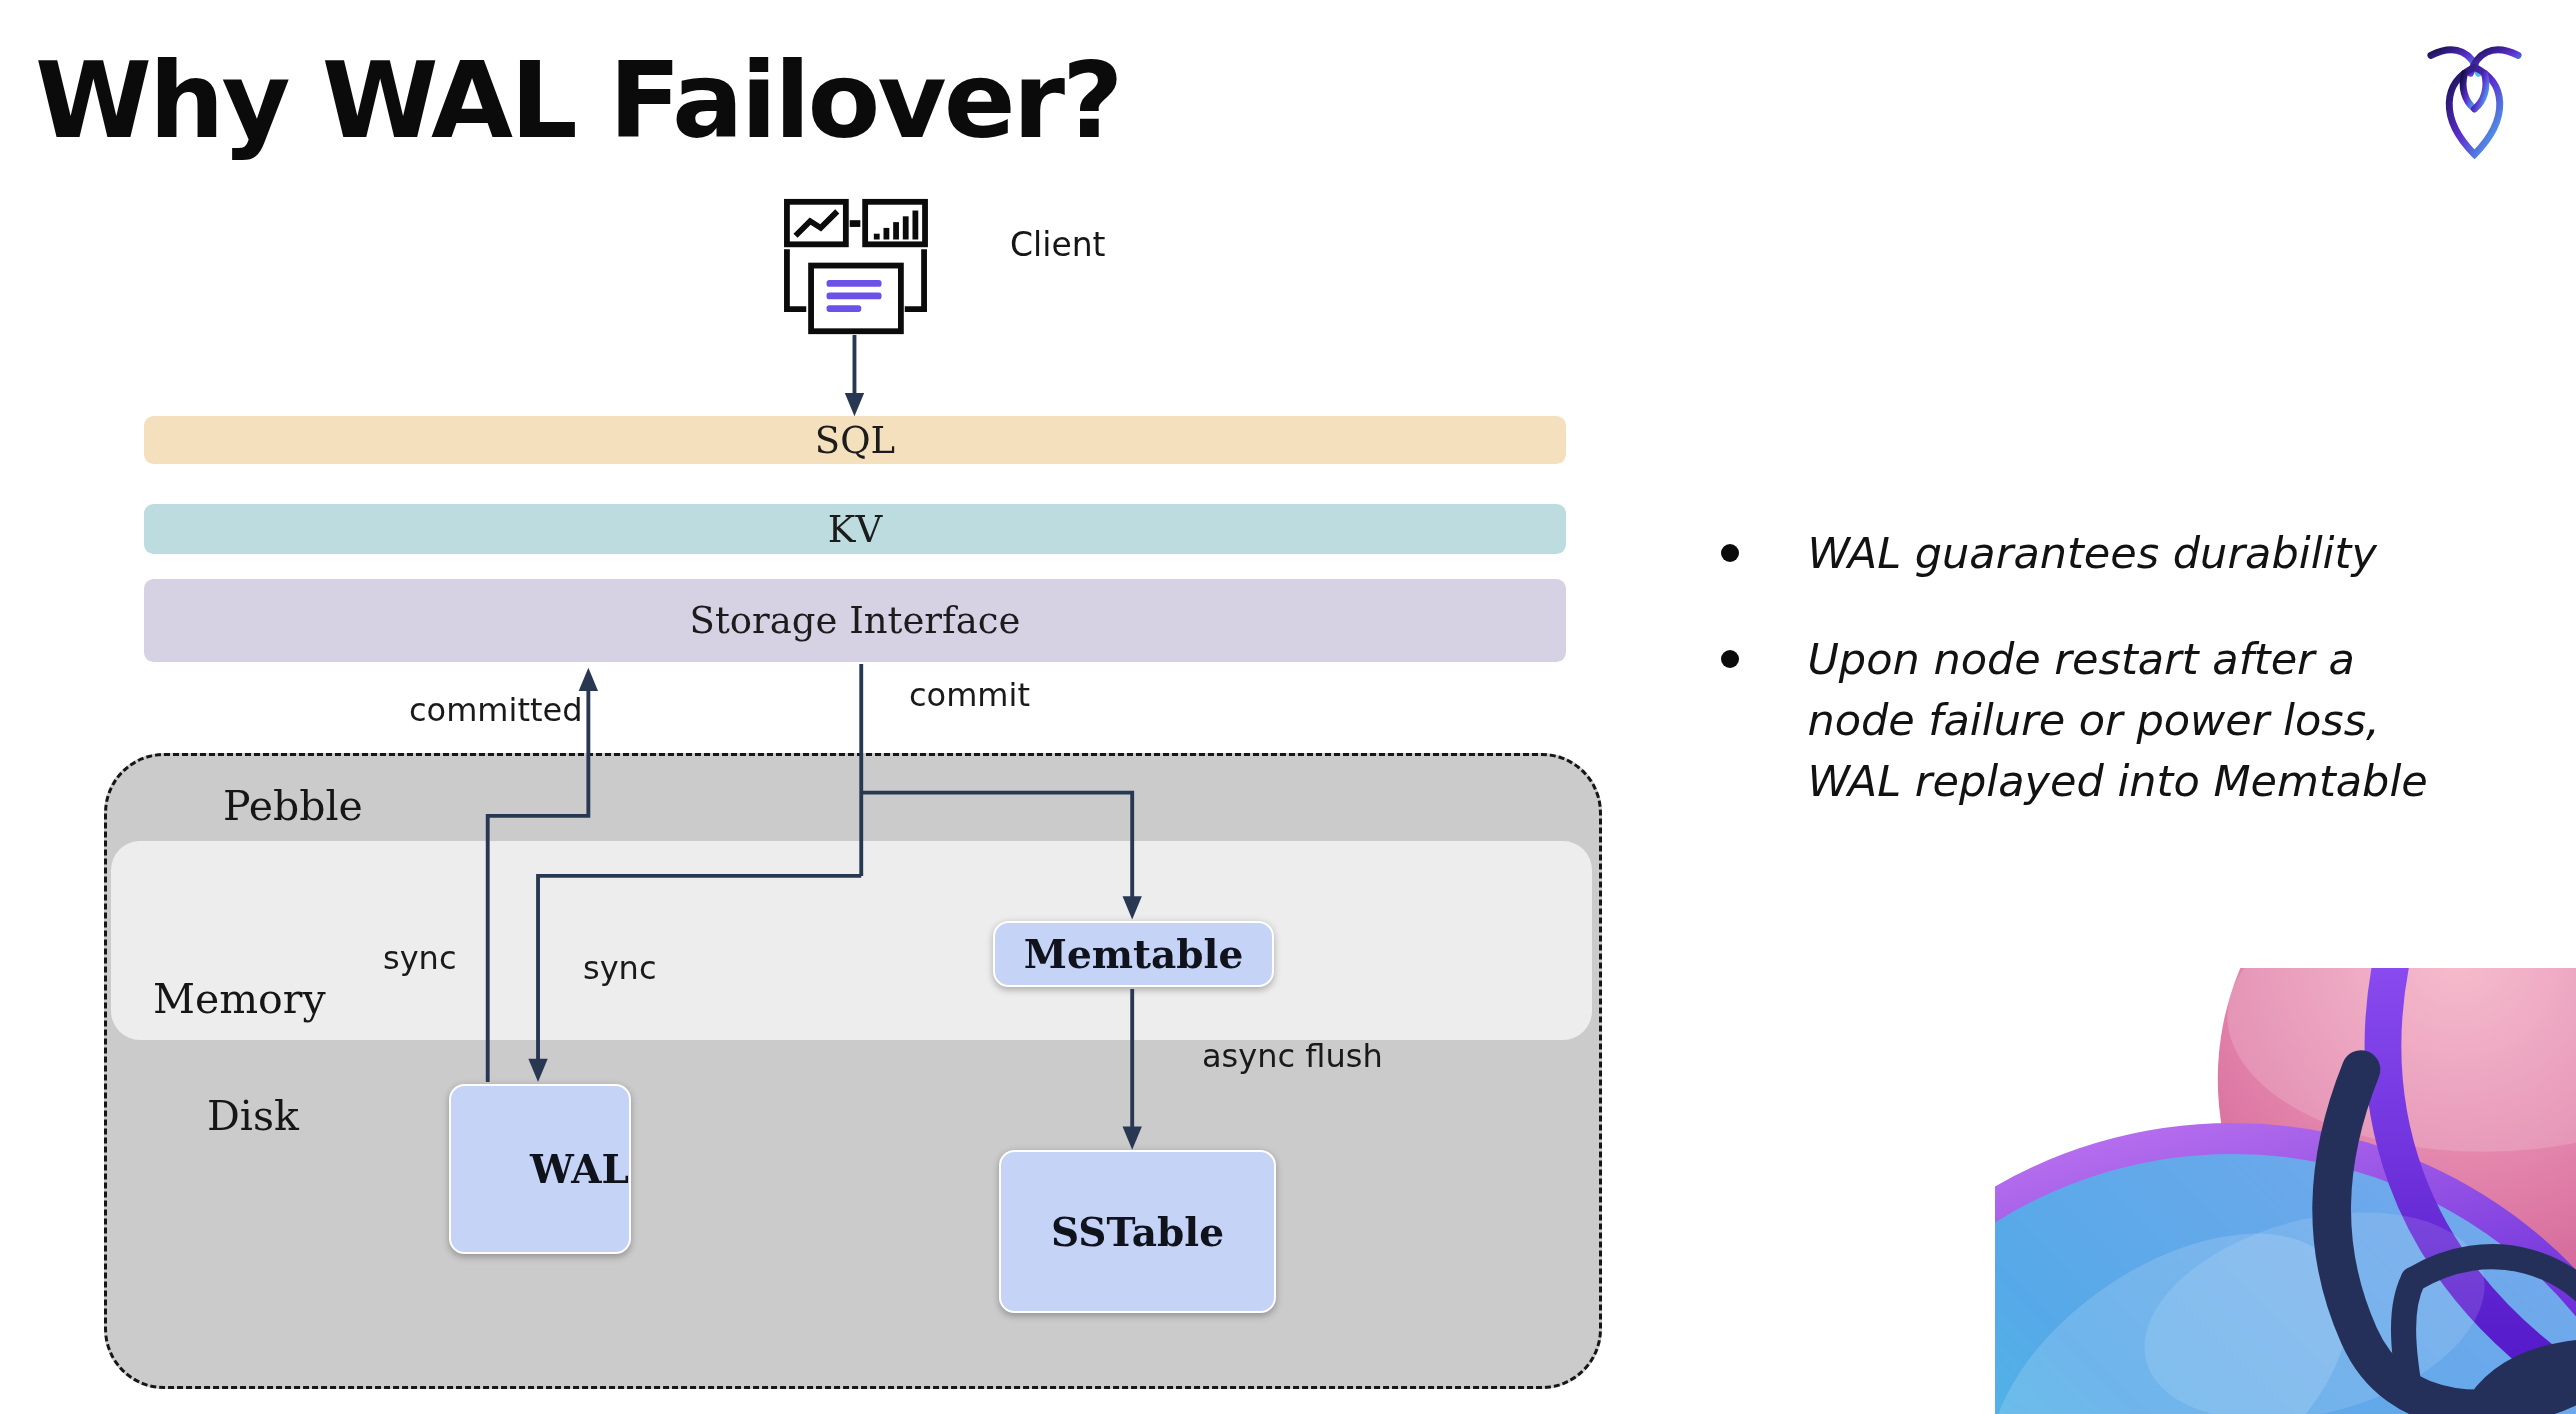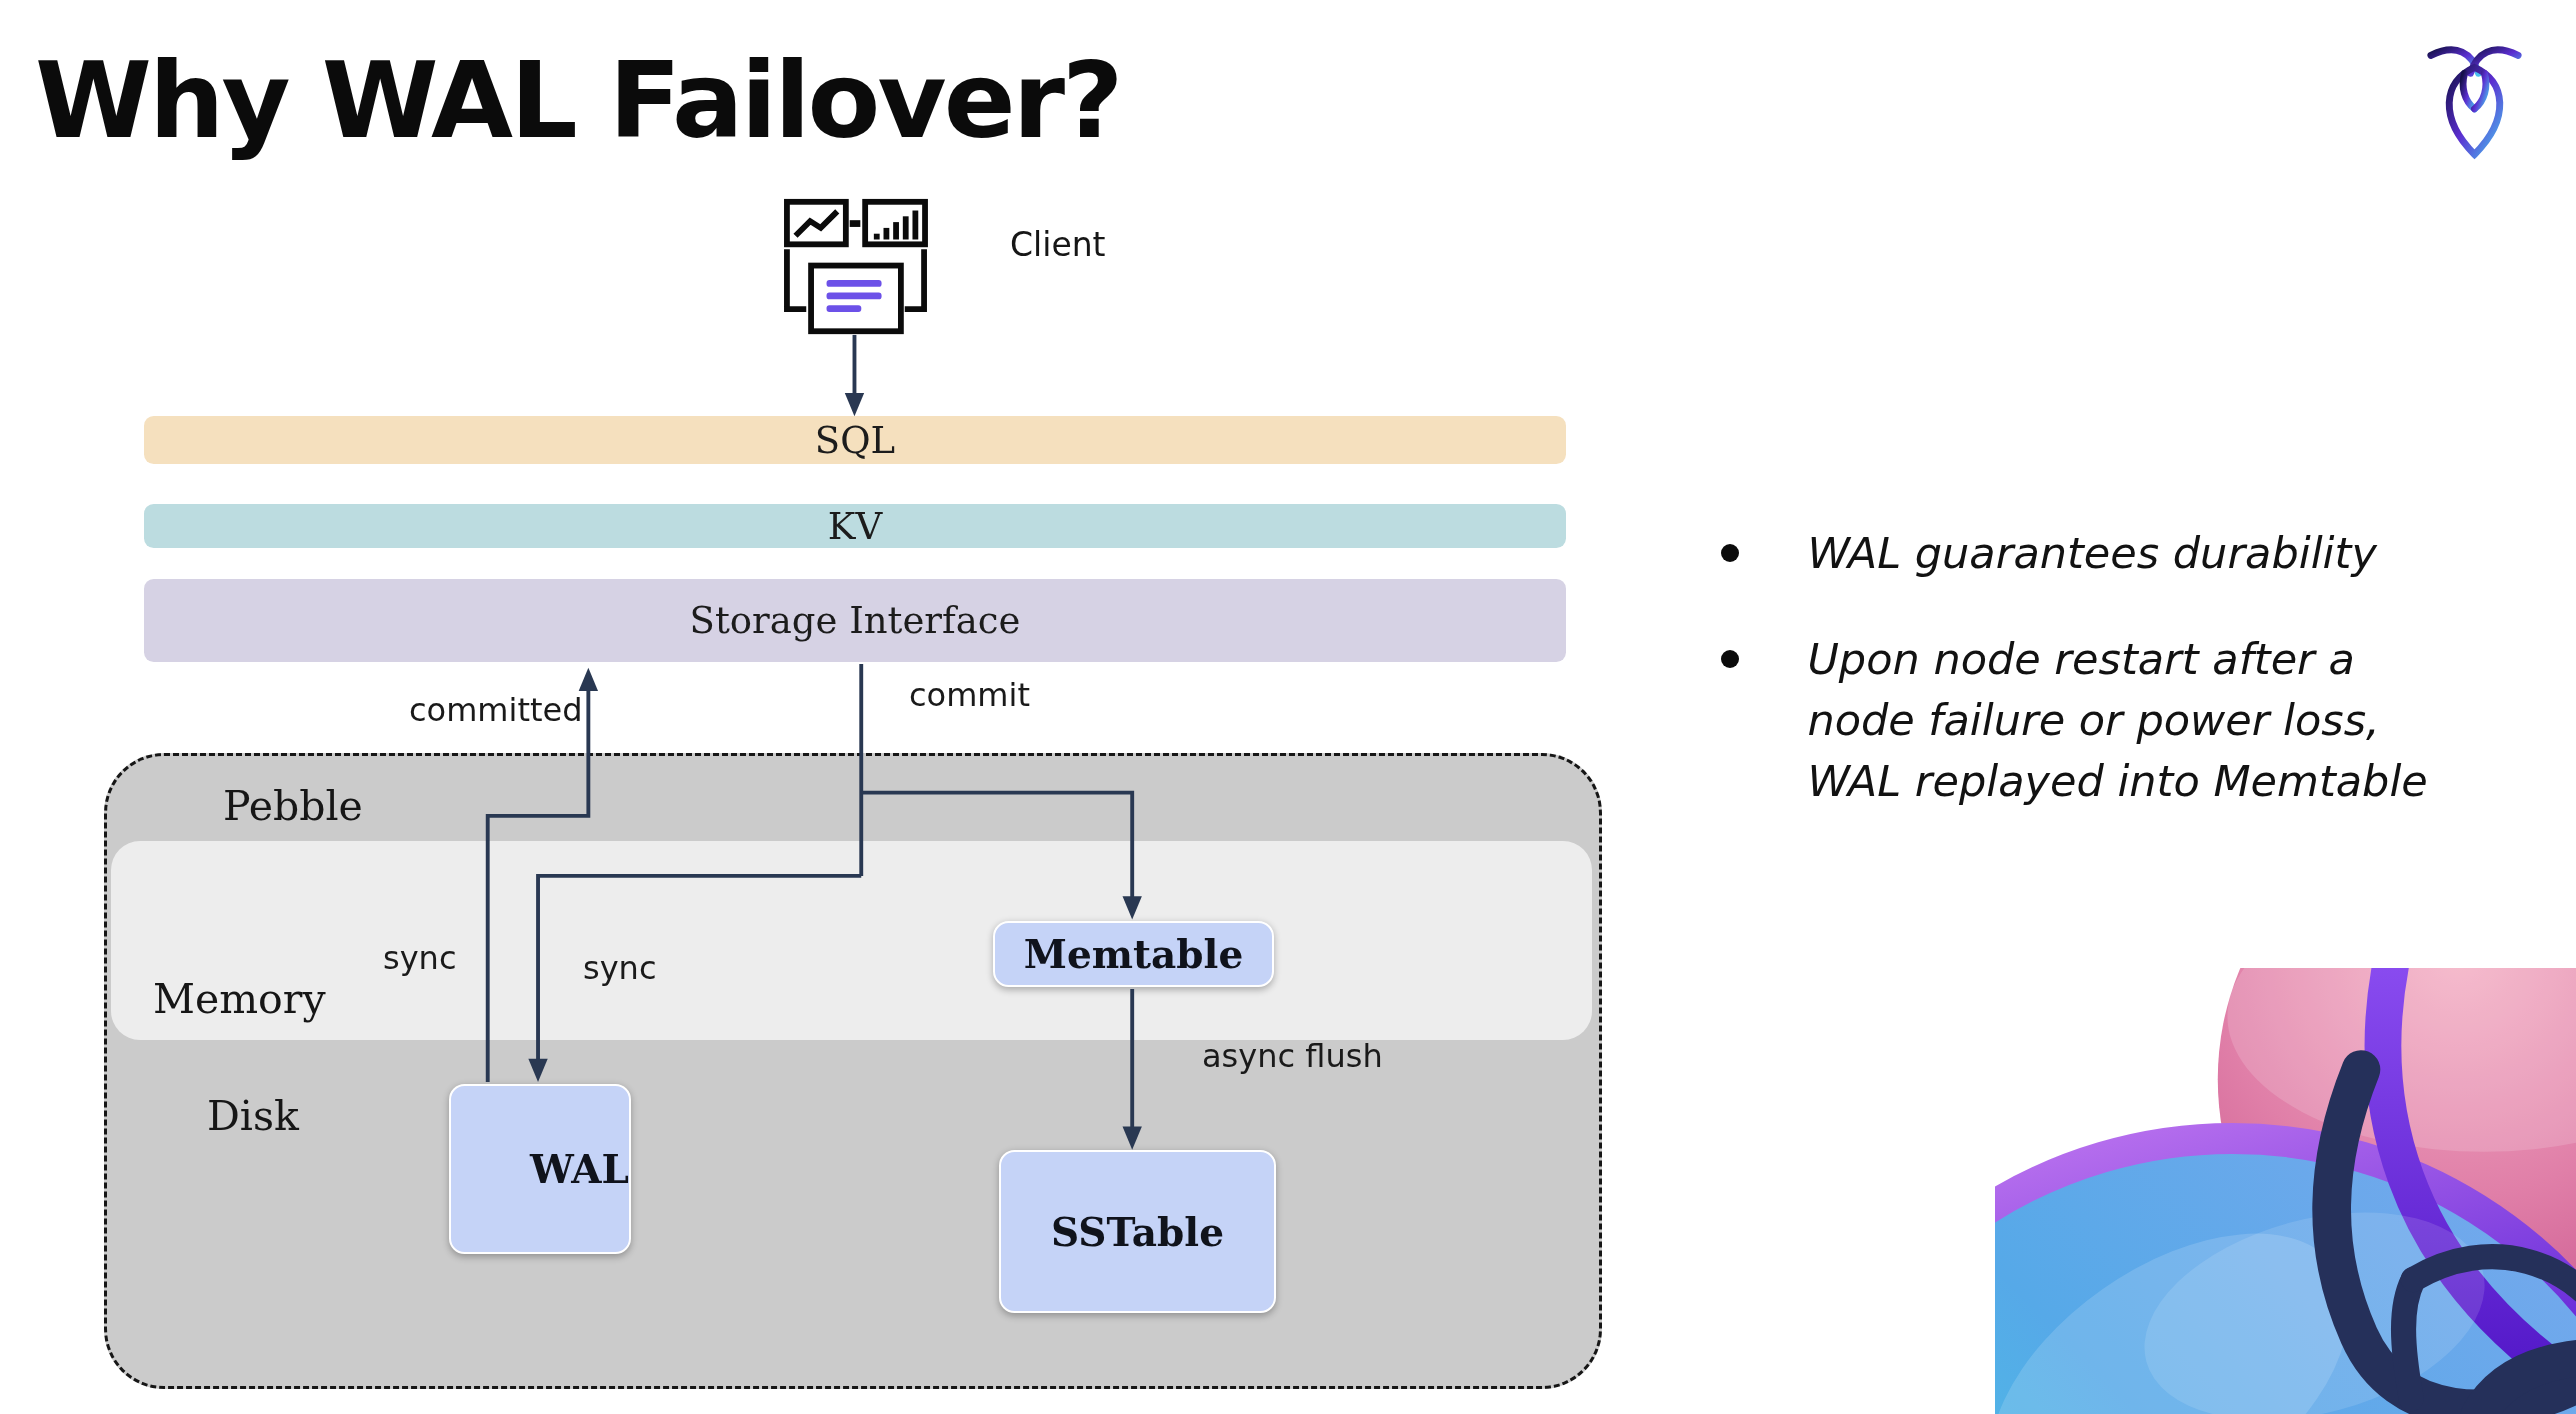--- a/index.html
+++ b/index.html
@@ -24,21 +24,21 @@
   .client-label{left:1010px;top:225px;font-size:33px;color:#161616;}
 
   
   .bar{
     left:144px;width:1422px;border-radius:9.7px;
     display:flex;align-items:center;justify-content:center;
     font-family:"DejaVu Serif","Liberation Serif",serif;
     font-size:37px;color:#1c1c1c;
   }
   .bar-sql{top:416px;height:48px;background:#F5E0BE;}
-  .bar-kv{top:504px;height:44px;background:#BCDCE0;}
+  .bar-kv{top:504px;height:50px;background:#BCDCE0;}
   .bar-storage{top:579px;height:83px;background:#D6D2E4;justify-content:center;}
 
   
   .edge-label{font-size:32px;color:#1a1a1a;}
   .lbl-committed{left:409px;top:691px;}
   .lbl-commit{left:909px;top:676px;}
   .lbl-sync-left{left:383px;top:939px;}
   .lbl-sync-right{left:583px;top:949px;}
   .lbl-async{left:1202px;top:1037px;}
 

